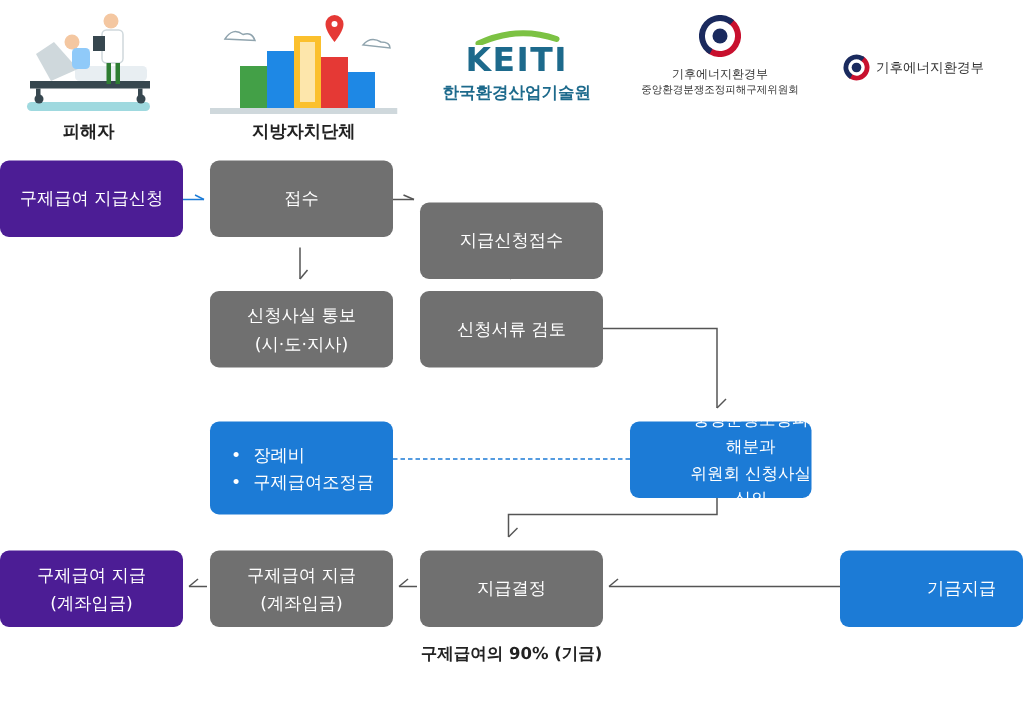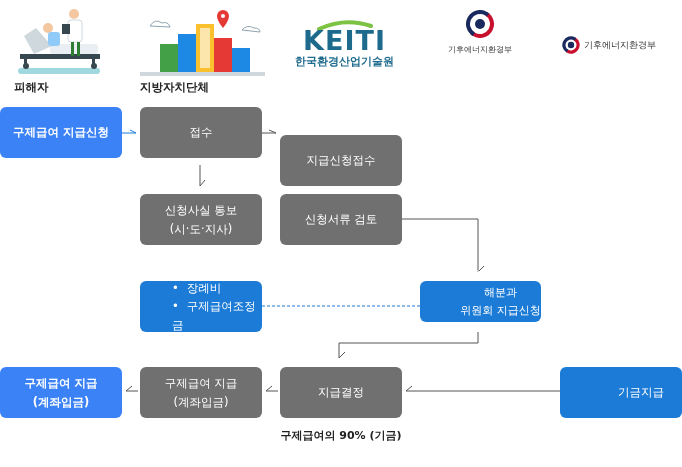--- a/index.html
+++ b/index.html
@@ -3,23 +3,23 @@
 <meta charset="utf-8">
 <style>
   html, body { margin:0; padding:0; background:#ffffff; }
   body { width:682px; height:467px; position:relative; overflow:hidden;
          font-family:"DejaVu Sans","Liberation Sans",sans-serif; }
   .abs { position:absolute; }
   .box { position:absolute; border-radius:6px; color:#fff; font-size:11.5px;
          display:flex; flex-direction:column; align-items:center; justify-content:center;
          text-align:center; line-height:1.6; box-sizing:border-box; }
   .gray { background:#707070; }
-  .navy { background:#3b82f6;font-weight:bold; }
+  .navy { background:#4c1d95; }
   .blue { background:#1c7bd6; }
-  .label { position:absolute; font-size:11.5px; font-weight:bold; color:#222; }
+  .label { position:absolute; font-size:11.5px; font-weight:bold; color:#222; text-align:center; }
   .caption { position:absolute; font-size:11px; font-weight:bold; color:#222; text-align:center; line-height:1.5; }
   svg.lines { position:absolute; left:0; top:0; }
   .bullets { list-style:none; margin:0; padding:0; text-align:left; }
   .bullets li::before { content:"•"; margin-right:8px; }
 </style>
 </head>
 <body>
 
 <div class="abs" style="left:14px;top:6px;width:90px;height:70px;">
   <svg width="90" height="70" viewBox="0 0 90 70">
@@ -56,31 +56,32 @@
     <path d="M83 2 a6 6 0 0 1 6 6 c0 5 -6 12 -6 12 c0 0 -6 -7 -6 -12 a6 6 0 0 1 6 -6 z" fill="#e53935"></path>
     <circle cx="83" cy="8" r="2" fill="#fff"></circle>
   </svg>
 </div>
 <div class="label" style="left:140px;top:80px;width:125px;">지방자치단체</div>
 
 <div class="abs" style="left:292px;top:20px;width:105px;height:50px;text-align:center;">
   <svg width="60" height="10" viewBox="0 0 60 10" style="display:block;margin:0 auto;">
     <path d="M4 9 q26 -12 52 -3" fill="none" stroke="#7cc243" stroke-width="4" stroke-linecap="round"></path>
   </svg>
-  <div style="font-family:'DejaVu Sans',sans-serif;font-weight:bold;font-size:27px;color:#1d6a8c;letter-spacing:1px;line-height:22px;">KEITI</div>
+  <div style="font-family:'DejaVu Sans',sans-serif;font-weight:bold;font-size:22px;color:#1d6a8c;letter-spacing:1px;line-height:22px;">KEITI</div>
   <div style="font-weight:bold;font-size:11px;color:#1d6a8c;margin-top:2px;">한국환경산업기술원</div>
 </div>
 
 <div class="abs" style="left:415px;top:10px;width:130px;height:62px;text-align:center;">
   <svg width="28" height="28" viewBox="0 0 28 28" style="display:block;margin:0 auto;">
     <circle cx="14" cy="14" r="12" fill="none" stroke="#c8102e" stroke-width="4" stroke-dasharray="40 80" transform="rotate(-60 14 14)"></circle>
     <circle cx="14" cy="14" r="12" fill="none" stroke="#1a2a5e" stroke-width="4" stroke-dasharray="40 80" transform="rotate(120 14 14)"></circle>
     <circle cx="14" cy="14" r="5" fill="#1a2a5e"></circle>
   </svg>
   <div style="font-size:8px;color:#333;margin-top:6px;">기후에너지환경부</div>
+  <div style="font-size:7px;color:#333;">중앙환경분쟁조정피해구제위원회</div>
 </div>
 
 <div class="abs" style="left:562px;top:36px;width:120px;height:18px;display:flex;align-items:center;">
   <svg width="18" height="18" viewBox="0 0 28 28">
     <circle cx="14" cy="14" r="11" fill="none" stroke="#c8102e" stroke-width="5" stroke-dasharray="36 80" transform="rotate(-60 14 14)"></circle>
     <circle cx="14" cy="14" r="11" fill="none" stroke="#1a2a5e" stroke-width="5" stroke-dasharray="36 80" transform="rotate(120 14 14)"></circle>
     <circle cx="14" cy="14" r="5" fill="#1a2a5e"></circle>
   </svg>
   <span style="font-size:9px;color:#333;margin-left:4px;">기후에너지환경부</span>
 </div>
@@ -120,29 +121,29 @@
 </div>
 
 <div class="box gray" style="left:140px;top:194px;width:122px;height:51px;">
   <div>신청사실 통보</div>
   <div>(시·도·지사)</div>
 </div>
 <div class="box gray" style="left:280px;top:194px;width:122px;height:51px;">
   <div>신청서류 검토</div>
 </div>
 
-<div class="box blue" style="left:140px;top:281px;width:122px;height:51px;align-items:flex-start;padding-left:32px;">
+<div class="box blue" style="left:140px;top:281px;width:122px;height:62px;align-items:flex-start;padding-left:14px;">
   <ul class="bullets">
     <li>장례비</li>
     <li>구제급여조정금</li>
   </ul>
 </div>
-<div class="box blue" style="left:420px;top:281px;width:121px;height:41px;font-size:11px;padding-left:40px;">
+<div class="box blue" style="left:420px;top:281px;width:121px;height:51px;font-size:11px;padding-left:40px;">
   <div>중앙분쟁조정피해분과</div>
-  <div>위원회 지급신청 심의</div>
+  <div>위원회 신청사실 심의</div>
 </div>
 
 <div class="box navy" style="left:0;top:367px;width:122px;height:51px;">
   <div>구제급여 지급</div>
   <div>(계좌입금)</div>
 </div>
 <div class="box gray" style="left:140px;top:367px;width:122px;height:51px;">
   <div>구제급여 지급</div>
   <div>(계좌입금)</div>
 </div>

